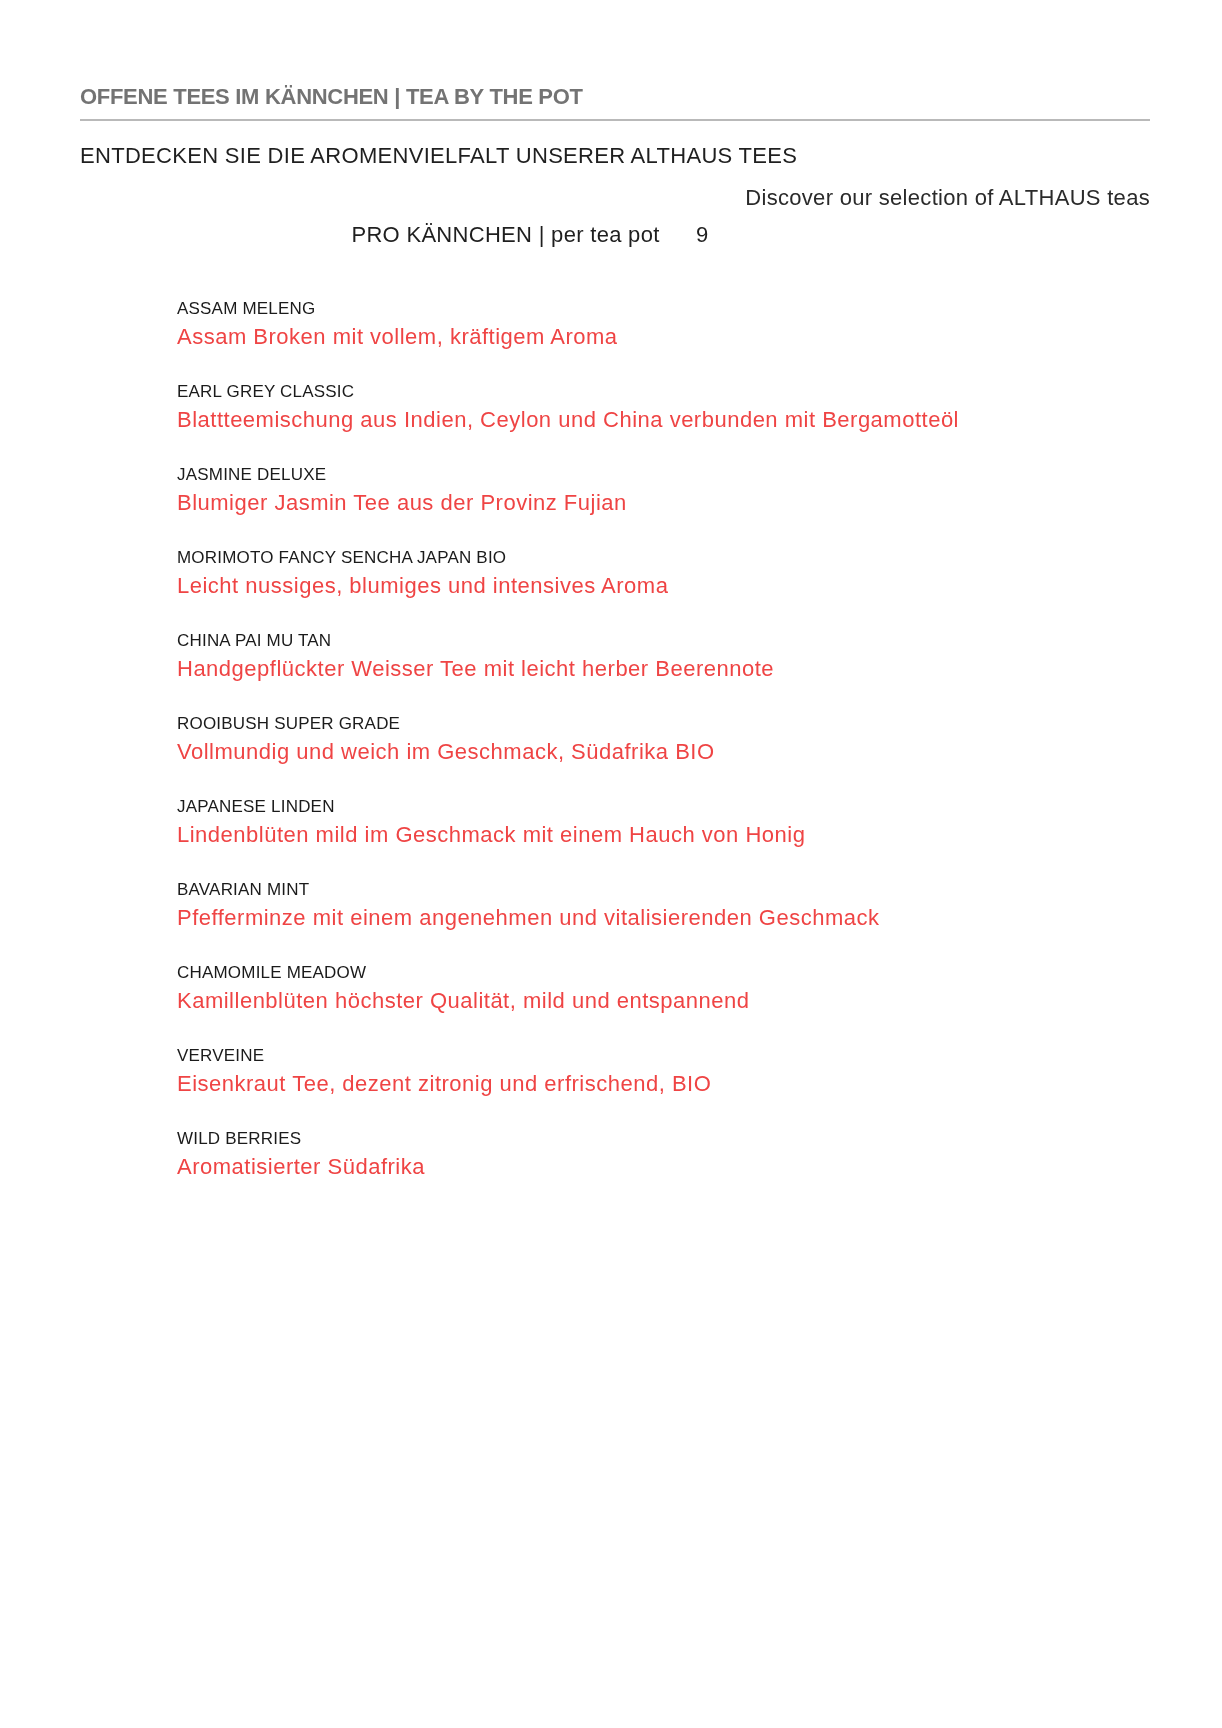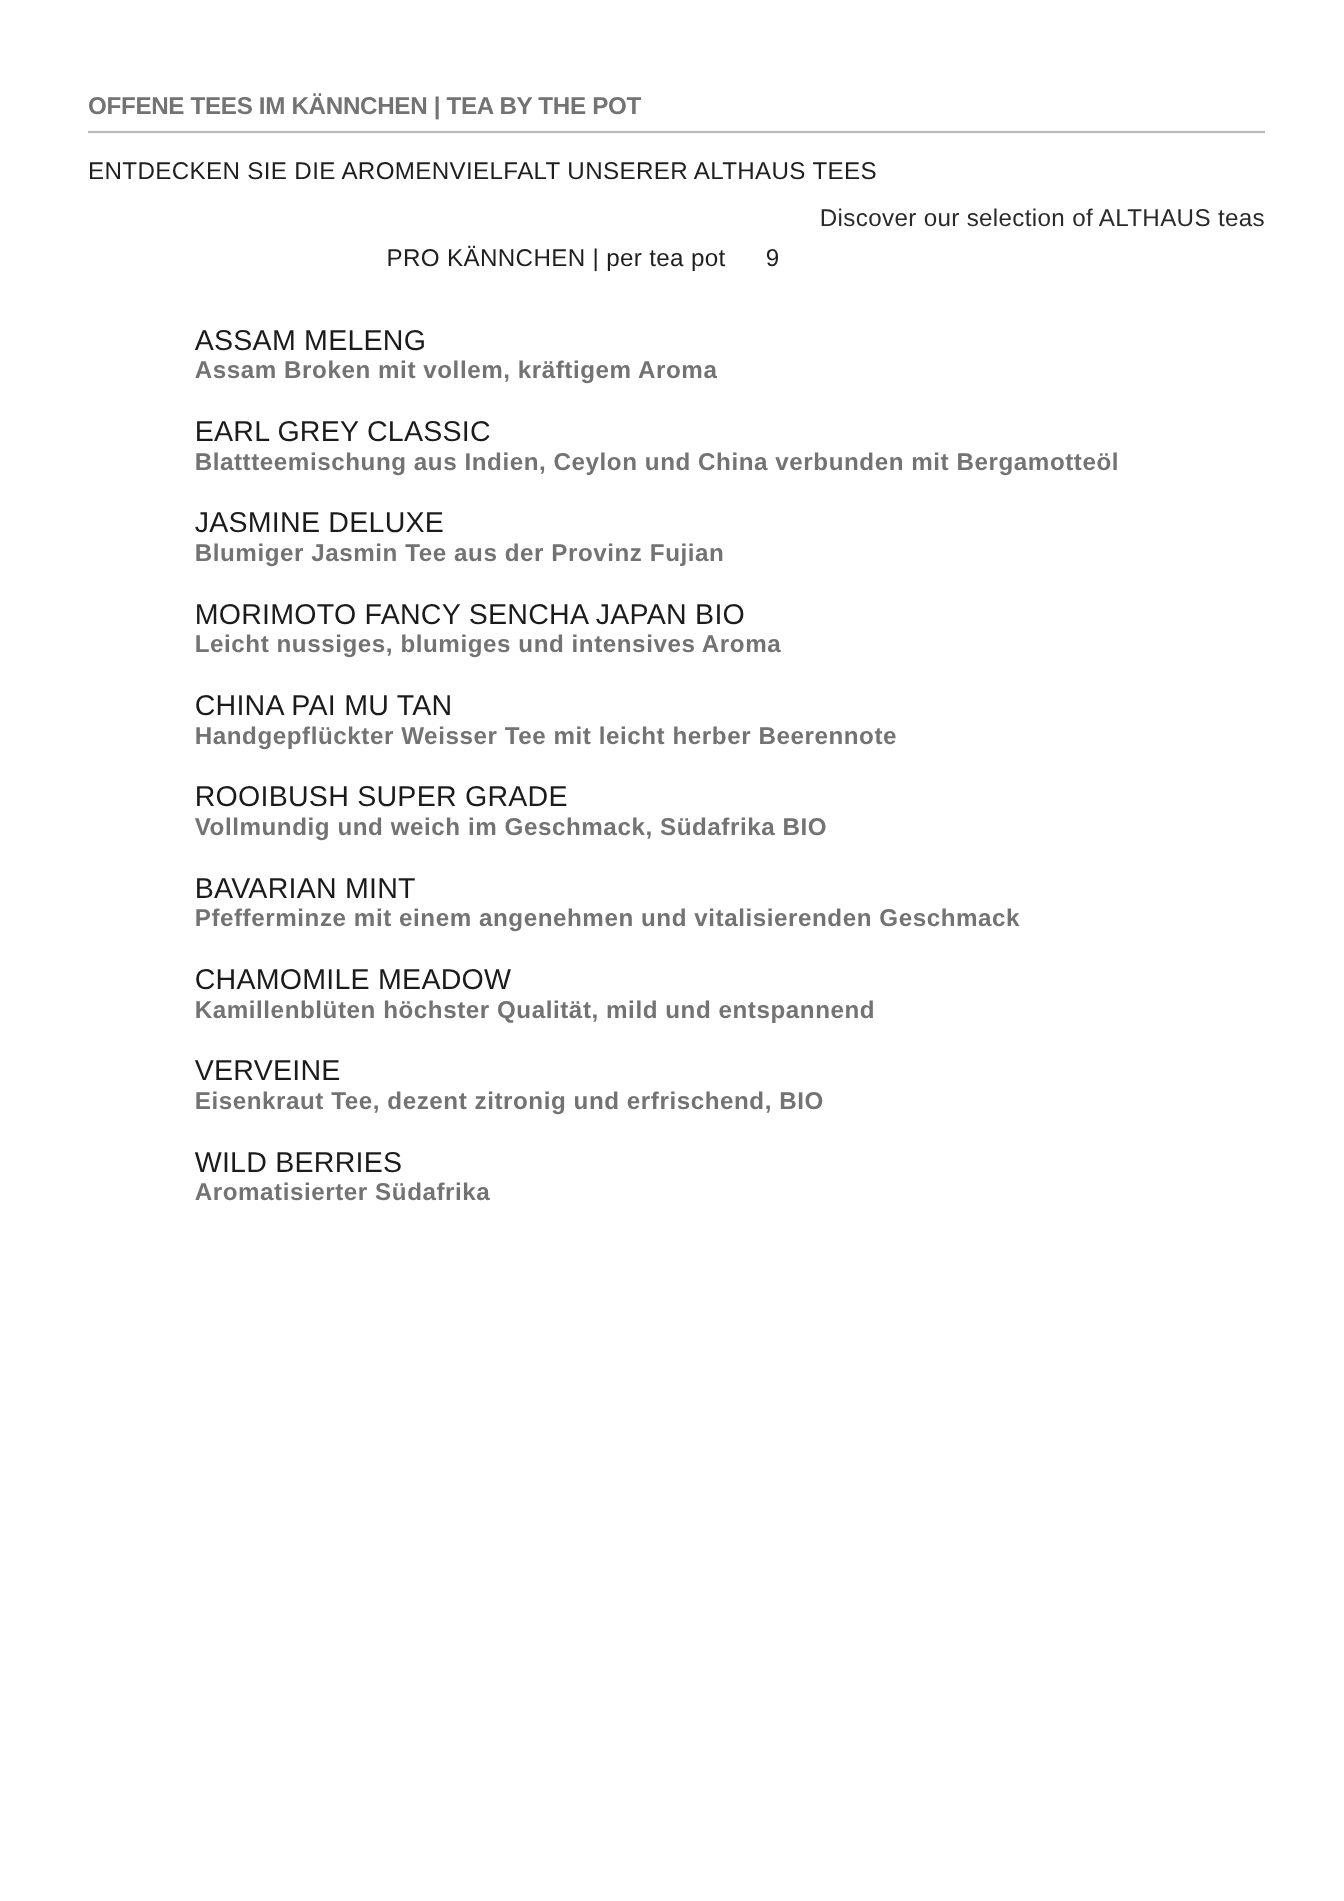--- a/index.html
+++ b/index.html
@@ -57,33 +57,32 @@
   }
   .tea-list {
     margin-top: 47px;
     padding-left: 97px;
     list-style: none;
   }
   .tea-item {
     margin-bottom: 27px;
   }
   .tea-name {
-    font-size: 26px;
+    font-size: 17px;
     letter-spacing: 0.2px;
     line-height: 28px;
     color: #1b1b1b;
     white-space: nowrap;
   }
   .tea-description {
     font-size: 22px;
     letter-spacing: 0.5px;
     line-height: 28px;
-    color: #737373;
+    color: #ef4444;
     white-space: nowrap;
-    font-weight: bold;
   }
 </style>
 </head>
 <body>
 
 <div class="page">
 
   <div class="section-header">OFFENE TEES IM KÄNNCHEN | TEA BY THE POT</div>
 
   <div class="intro-de">ENTDECKEN SIE DIE AROMENVIELFALT UNSERER ALTHAUS TEES</div>
@@ -119,20 +118,24 @@
   <li class="tea-item">
     <div class="tea-name">CHINA PAI MU TAN</div>
     <div class="tea-description">Handgepflückter Weisser Tee mit leicht herber Beerennote</div>
   </li>
 
   <li class="tea-item">
     <div class="tea-name">ROOIBUSH SUPER GRADE</div>
     <div class="tea-description">Vollmundig und weich im Geschmack, Südafrika BIO</div>
   </li>
 
+  <li class="tea-item">
+    <div class="tea-name">JAPANESE LINDEN</div>
+    <div class="tea-description">Lindenblüten mild im Geschmack mit einem Hauch von Honig</div>
+  </li>
 
   <li class="tea-item">
     <div class="tea-name">BAVARIAN MINT</div>
     <div class="tea-description">Pfefferminze mit einem angenehmen und vitalisierenden Geschmack</div>
   </li>
 
   <li class="tea-item">
     <div class="tea-name">CHAMOMILE MEADOW</div>
     <div class="tea-description">Kamillenblüten höchster Qualität, mild und entspannend</div>
   </li>

